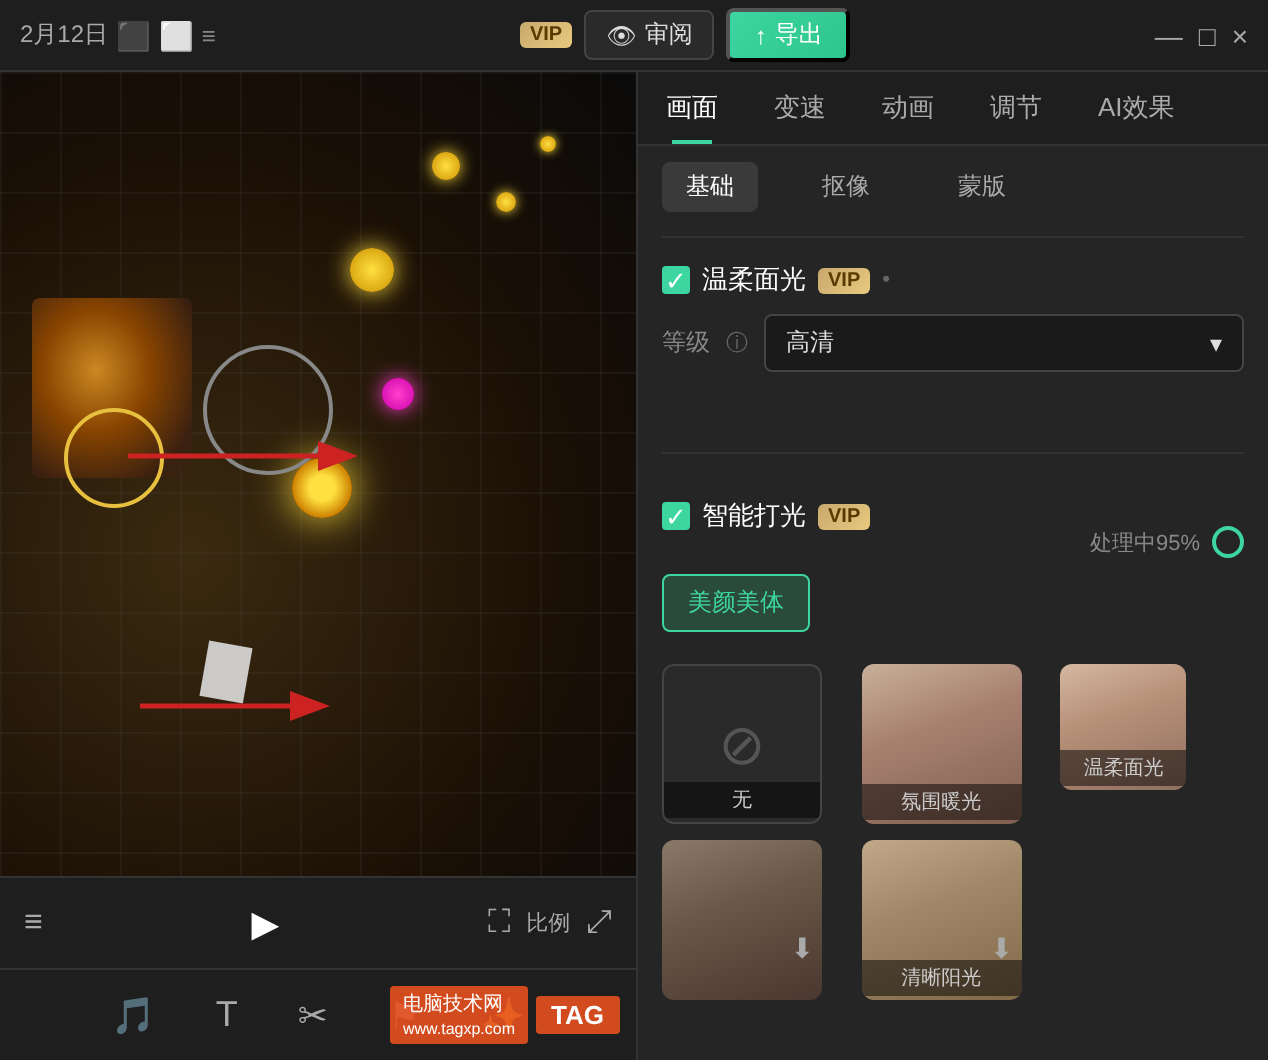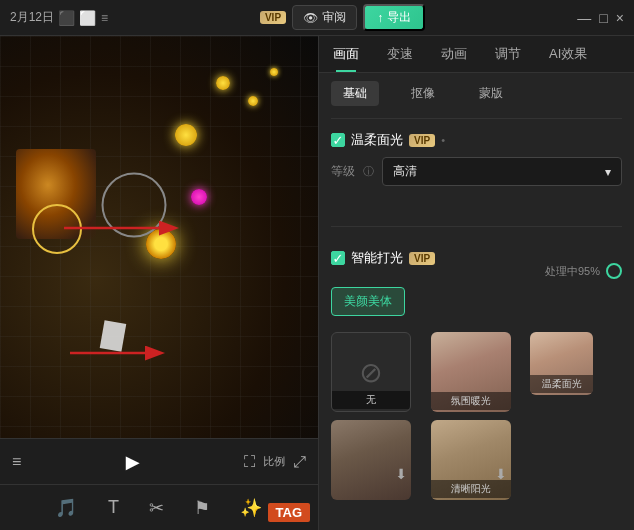--- a/index.html
+++ b/index.html
@@ -229,20 +229,24 @@
       </div>
       <div class="toolbar-item">
         <span class="toolbar-icon">⚑</span>
       </div>
       <div class="toolbar-item">
         <span class="toolbar-icon">✨</span>
       </div>
     </div>
 
     <div class="watermark">
+      <span class="wm-site">
+        <span>电脑技术网</span><br>
+        <span style="font-size:8px;">www.tagxp.com</span>
+      </span>
       <span class="wm-tag">TAG</span>
     </div>
   </div>
 
   <div class="right-panel">
 
     <div class="tab-nav">
       <div class="tab-item active">
         <span>画面</span>
       </div>

